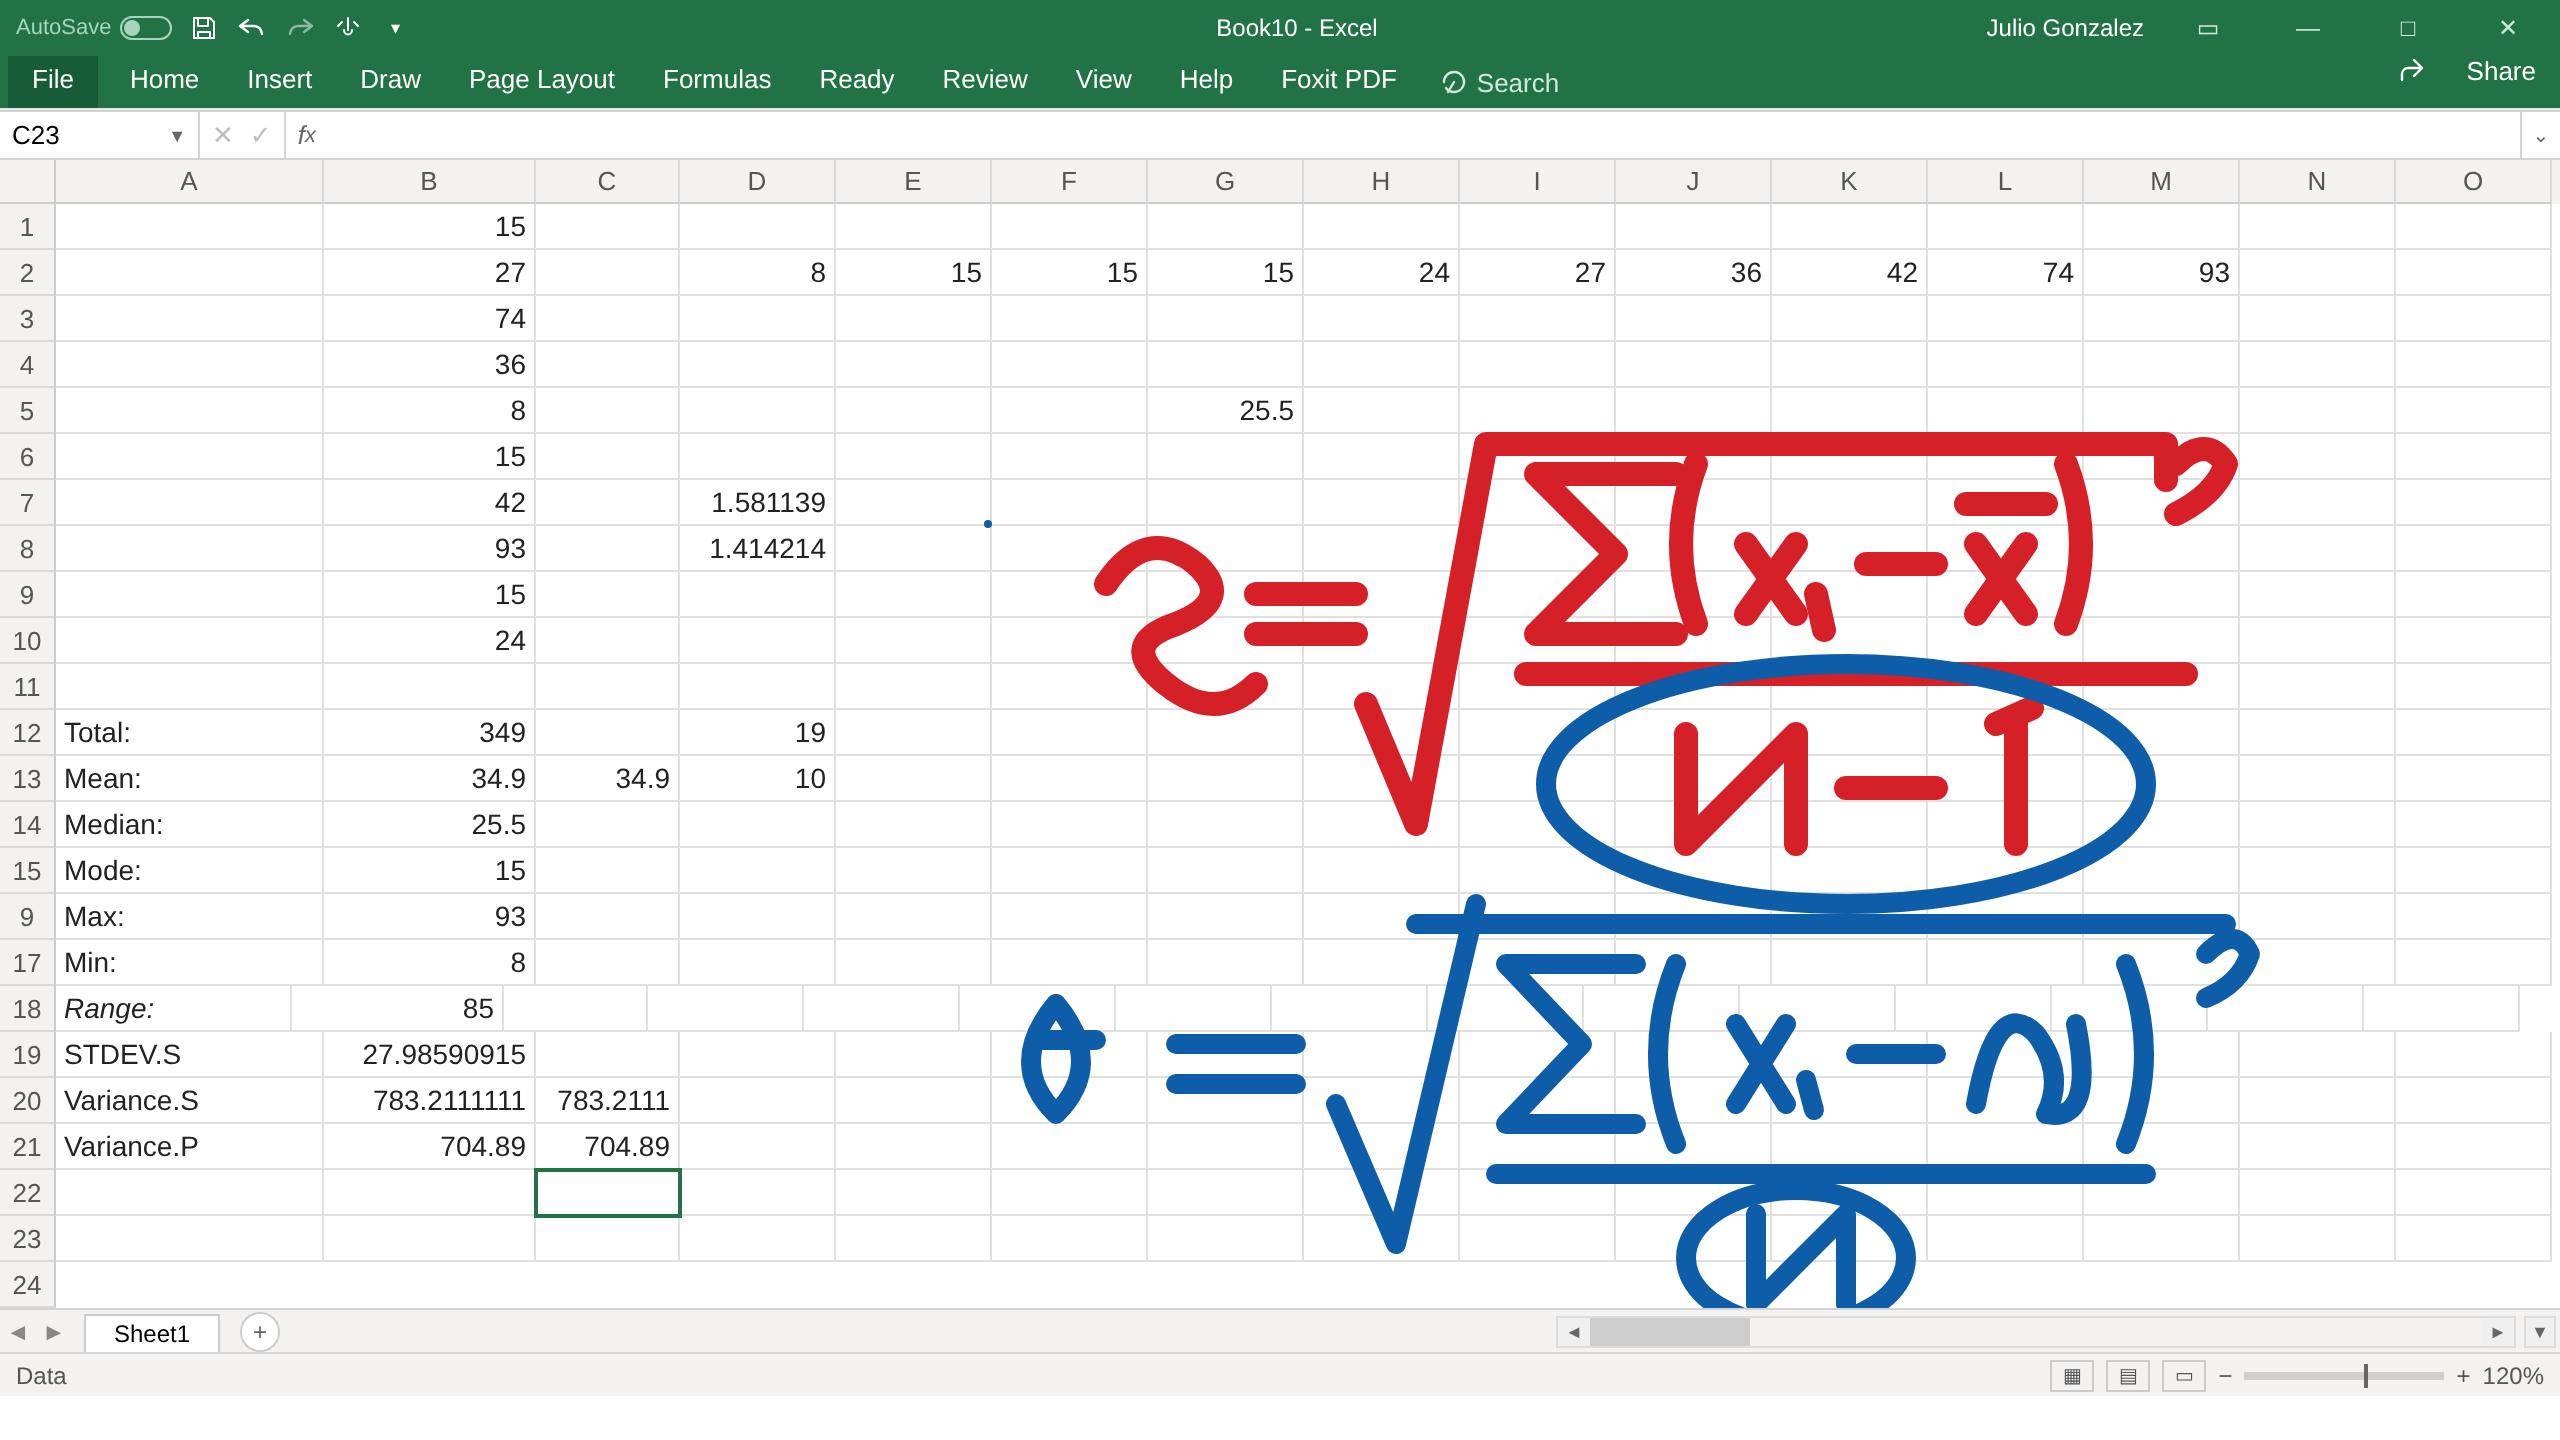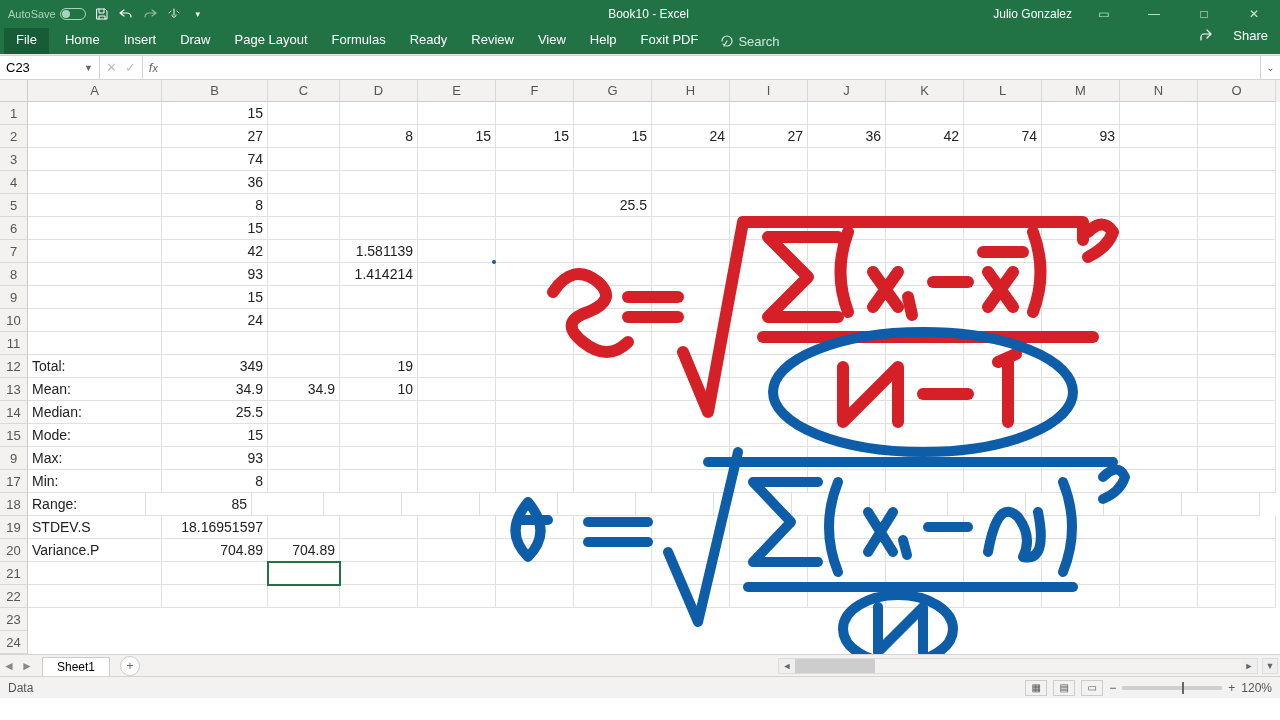--- a/index.html
+++ b/index.html
@@ -473,40 +473,57 @@
         <div class="cell num" style="width: 78px;"></div>
         <div class="cell num" style="width: 78px;"></div>
         <div class="cell num" style="width: 78px;"></div>
         <div class="cell num" style="width: 78px;"></div>
         <div class="cell num" style="width: 78px;"></div>
         <div class="cell num" style="width: 78px;"></div>
         <div class="cell num" style="width: 78px;"></div>
         <div class="cell num" style="width: 78px;"></div>
       </div>
       <div class="row">
-        <div class="cell txt" style="width: 118px;">Range:</div>
+        <div class="cell txt" style="width: 118px; font-style: italic;">Range:</div>
         <div class="cell num" style="width: 106px;">85</div>
         <div class="cell num" style="width: 72px;"></div>
         <div class="cell num" style="width: 78px;"></div>
         <div class="cell num" style="width: 78px;"></div>
         <div class="cell num" style="width: 78px;"></div>
         <div class="cell num" style="width: 78px;"></div>
         <div class="cell num" style="width: 78px;"></div>
         <div class="cell num" style="width: 78px;"></div>
         <div class="cell num" style="width: 78px;"></div>
         <div class="cell num" style="width: 78px;"></div>
         <div class="cell num" style="width: 78px;"></div>
         <div class="cell num" style="width: 78px;"></div>
         <div class="cell num" style="width: 78px;"></div>
         <div class="cell num" style="width: 78px;"></div>
       </div>
       <div class="row">
         <div class="cell txt" style="width: 134px;">STDEV.S</div>
-        <div class="cell num" style="width: 106px;">18.16951597</div>
-        <div class="cell num" style="width: 72px;"></div>
+        <div class="cell num" style="width: 106px;">27.98590915</div>
+        <div class="cell num" style="width: 72px;"></div>
+        <div class="cell num" style="width: 78px;"></div>
+        <div class="cell num" style="width: 78px;"></div>
+        <div class="cell num" style="width: 78px;"></div>
+        <div class="cell num" style="width: 78px;"></div>
+        <div class="cell num" style="width: 78px;"></div>
+        <div class="cell num" style="width: 78px;"></div>
+        <div class="cell num" style="width: 78px;"></div>
+        <div class="cell num" style="width: 78px;"></div>
+        <div class="cell num" style="width: 78px;"></div>
+        <div class="cell num" style="width: 78px;"></div>
+        <div class="cell num" style="width: 78px;"></div>
+        <div class="cell num" style="width: 78px;"></div>
+      </div>
+      <div class="row">
+        <div class="cell txt" style="width: 134px;">Variance.S</div>
+        <div class="cell num" style="width: 106px;">783.2111111</div>
+        <div class="cell num" style="width: 72px;">783.2111</div>
         <div class="cell num" style="width: 78px;"></div>
         <div class="cell num" style="width: 78px;"></div>
         <div class="cell num" style="width: 78px;"></div>
         <div class="cell num" style="width: 78px;"></div>
         <div class="cell num" style="width: 78px;"></div>
         <div class="cell num" style="width: 78px;"></div>
         <div class="cell num" style="width: 78px;"></div>
         <div class="cell num" style="width: 78px;"></div>
         <div class="cell num" style="width: 78px;"></div>
         <div class="cell num" style="width: 78px;"></div>

